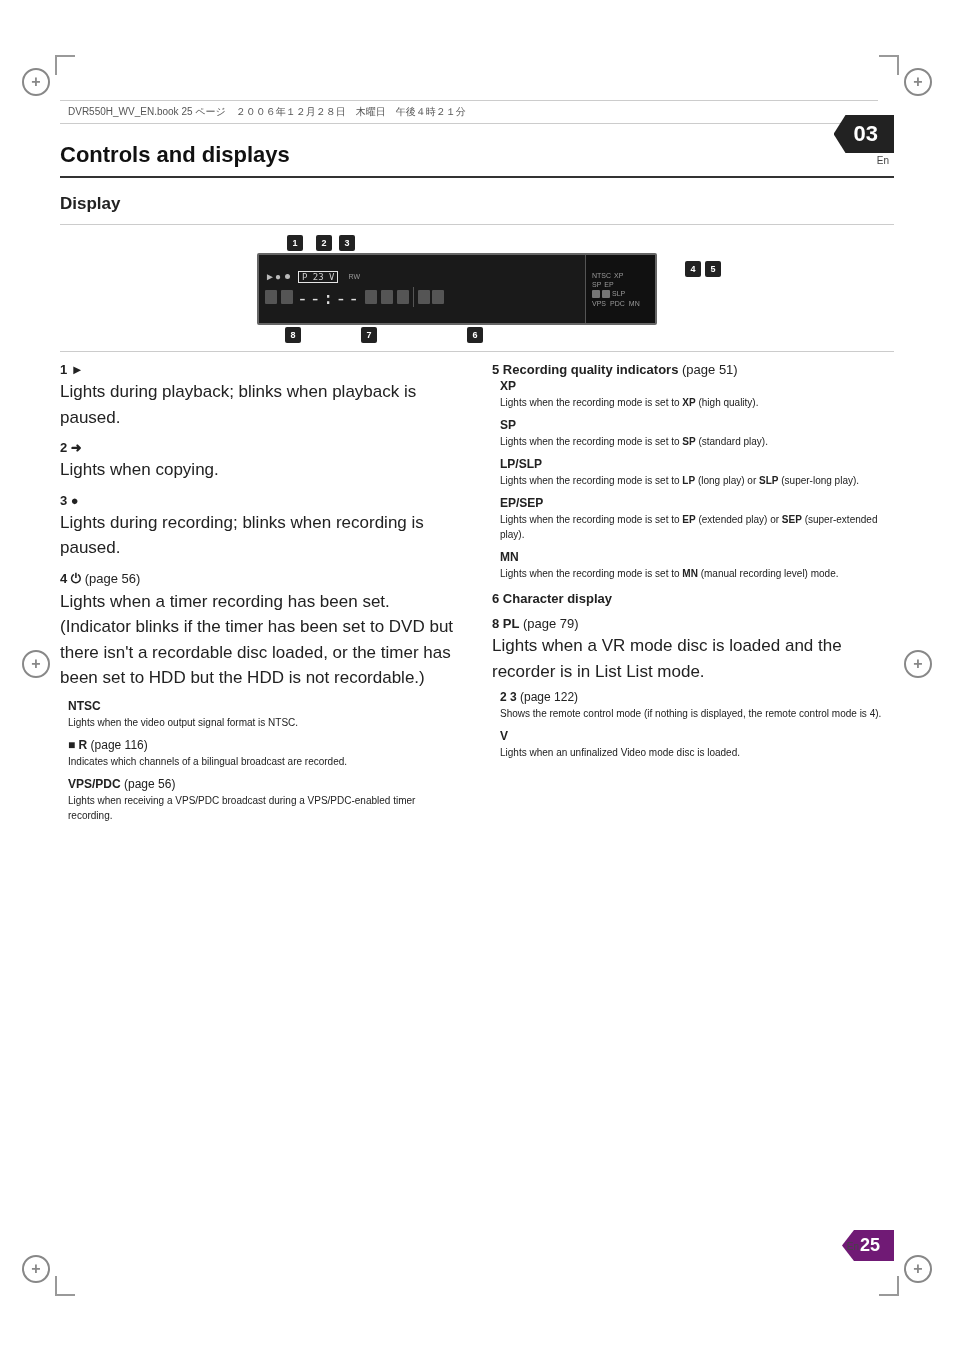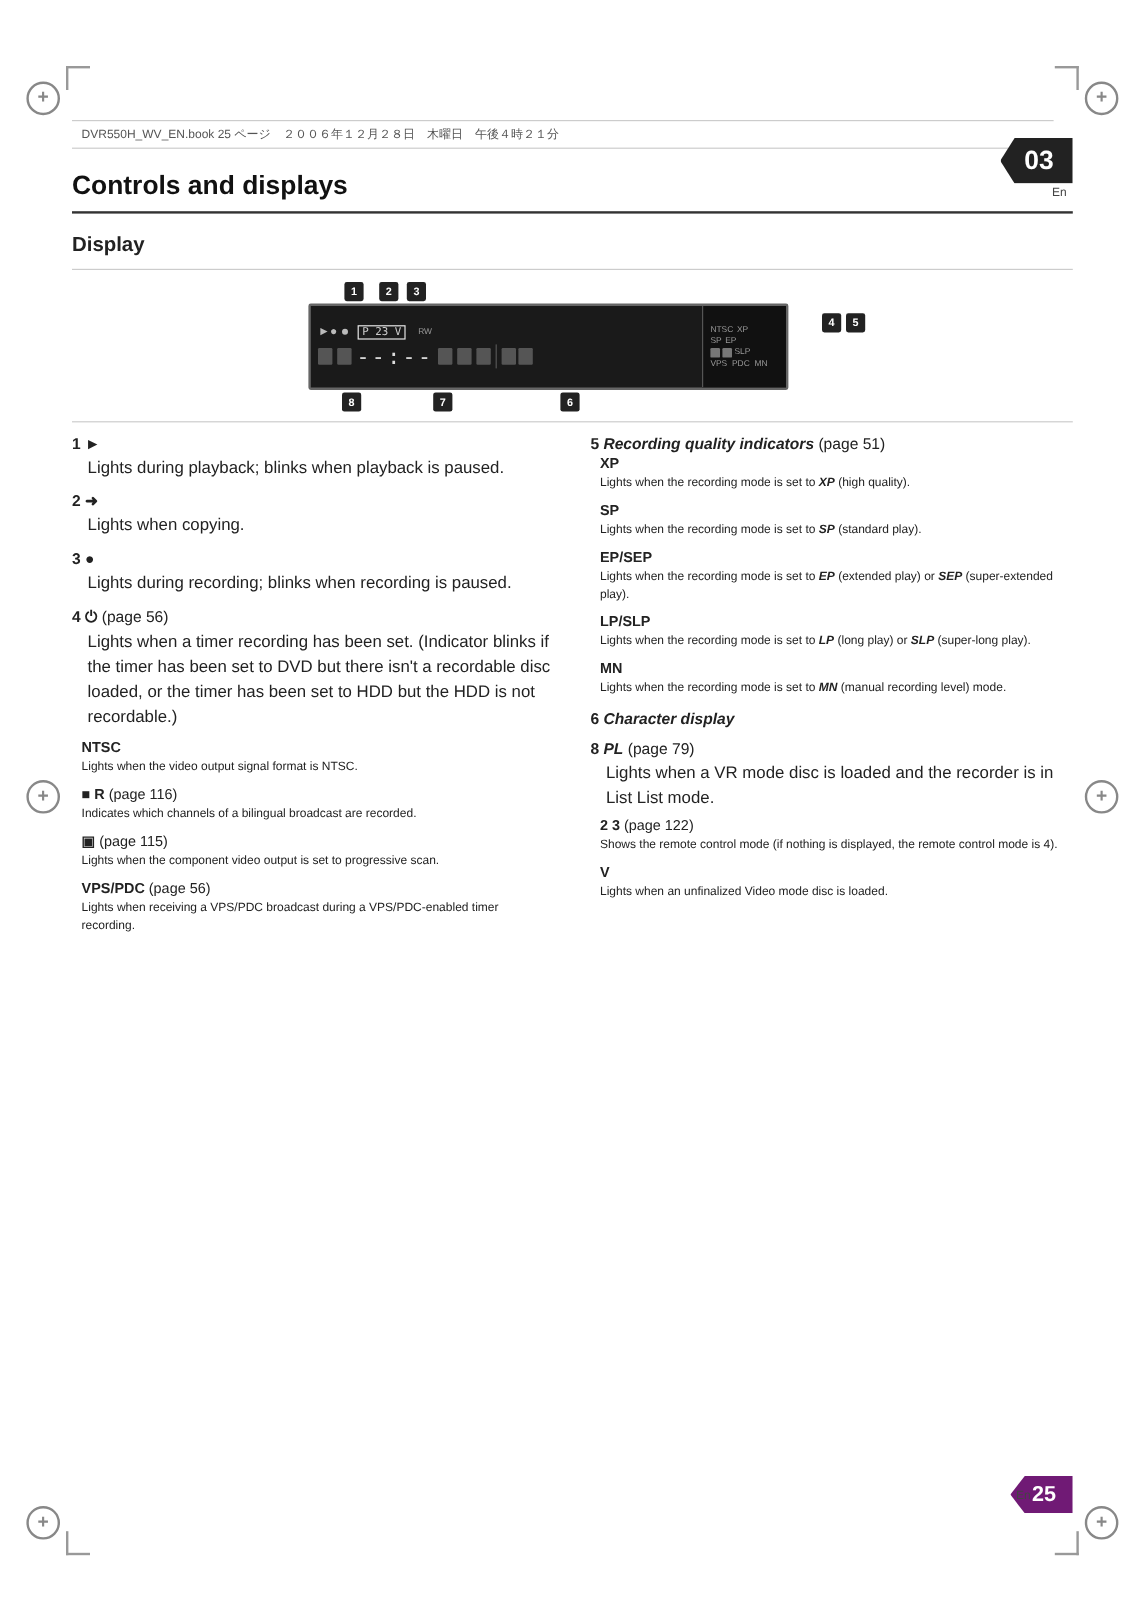--- a/index.html
+++ b/index.html
@@ -139,44 +139,43 @@
     
     .item {
       margin-bottom: 10px;
     }
     .item-header {
       font-weight: bold;
       margin-bottom: 2px;
       font-size: 13px;
     }
     .item-body {
-      font-size: 14px;
+      font-size: 17px;
       line-height: 1.5;
-      margin-left: 13px;
+      margin-left: 0;
       color: #222;
     }
     .item-sub {
       margin-left: 8px;
       margin-bottom: 8px;
     }
     .item-sub-header {
       font-weight: bold;
       font-size: 12px;
       margin-bottom: 2px;
     }
     .item-sub-body {
       font-size: 10px;
       line-height: 1.5;
     }
     .page-ref {
       font-weight: normal;
     }
     .bold {
       font-weight: bold;
-      font-style: italic;
     }
     hr.divider {
       border: none;
       border-top: 1px solid #ccc;
       margin: 10px 0;
     }
 
     .nb {
       display: inline-flex;
       align-items: center;
@@ -436,24 +435,20 @@
         <div class="item-sub" style="margin-top:8px;">
           <div class="item-sub-header">NTSC</div>
           <div class="item-sub-body">Lights when the video output signal format is NTSC.</div>
         </div>
 
         <div class="item-sub">
           <div class="item-sub-header">■ R <span class="page-ref">(page 116)</span></div>
           <div class="item-sub-body">Indicates which channels of a bilingual broadcast are recorded.</div>
         </div>
 
-        <div class="item-sub">
-          <div class="item-sub-header">▣ <span class="page-ref">(page 115)</span></div>
-          <div class="item-sub-body">Lights when the component video output is set to progressive scan.</div>
-        </div>
 
         <div class="item-sub">
           <div class="item-sub-header">VPS/PDC <span class="page-ref">(page 56)</span></div>
           <div class="item-sub-body">Lights when receiving a VPS/PDC broadcast during a VPS/PDC-enabled timer recording.</div>
         </div>
       </div>
 
     </div>
 
     <div>
@@ -465,27 +460,27 @@
           <div class="item-sub-header">XP</div>
           <div class="item-sub-body">Lights when the recording mode is set to <span class="bold">XP</span> (high quality).</div>
         </div>
 
         <div class="item-sub">
           <div class="item-sub-header">SP</div>
           <div class="item-sub-body">Lights when the recording mode is set to <span class="bold">SP</span> (standard play).</div>
         </div>
 
         <div class="item-sub">
+          <div class="item-sub-header">LP/SLP</div>
+          <div class="item-sub-body">Lights when the recording mode is set to <span class="bold">LP</span> (long play) or <span class="bold">SLP</span> (super-long play).</div>
+        </div>
+
+        <div class="item-sub">
           <div class="item-sub-header">EP/SEP</div>
           <div class="item-sub-body">Lights when the recording mode is set to <span class="bold">EP</span> (extended play) or <span class="bold">SEP</span> (super-extended play).</div>
-        </div>
-
-        <div class="item-sub">
-          <div class="item-sub-header">LP/SLP</div>
-          <div class="item-sub-body">Lights when the recording mode is set to <span class="bold">LP</span> (long play) or <span class="bold">SLP</span> (super-long play).</div>
         </div>
 
         <div class="item-sub">
           <div class="item-sub-header">MN</div>
           <div class="item-sub-body">Lights when the recording mode is set to <span class="bold">MN</span> (manual recording level) mode.</div>
         </div>
       </div>
 
       <div class="item">
         <div class="item-header"><span>6</span> <span class="bold">Character display</span></div>

